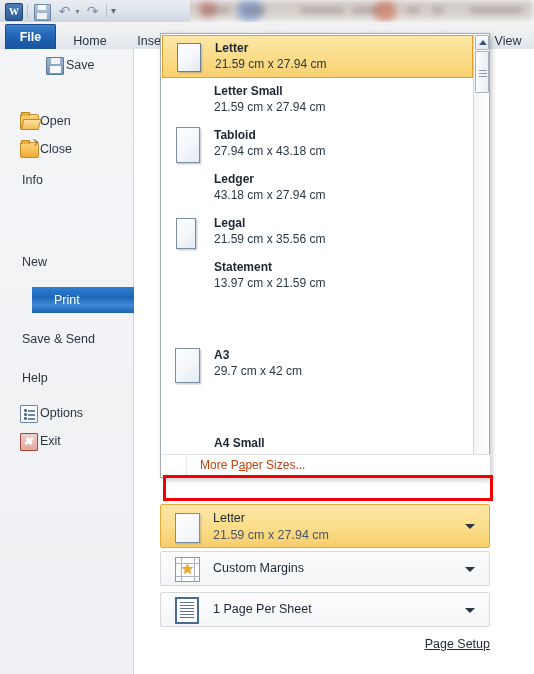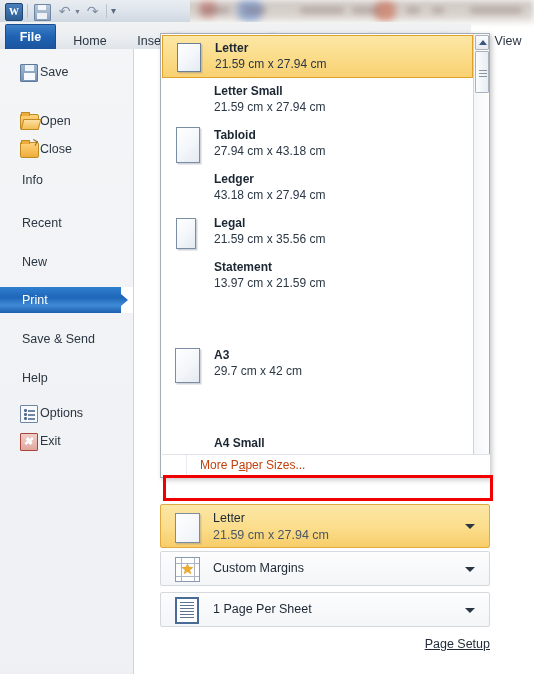--- a/index.html
+++ b/index.html
@@ -38,21 +38,21 @@
   .qat-sep{position:absolute;top:4px;width:1px;height:14px;background:#b9c2cd;}
   .qat-ico{position:absolute;top:4px;width:15px;height:15px;}
   .save-ico{background:linear-gradient(180deg,#b9c8d8,#8ea4bd);border:1px solid #6d86a3;border-radius:1px;}
   .save-ico i{position:absolute;left:3px;top:0px;width:8px;height:5px;background:#f3f6fa;display:block;}
   .save-ico b{position:absolute;left:2px;top:8px;width:10px;height:6px;background:#eef2f7;display:block;}
   .arc{font-size:14px;color:#7e8ea3;line-height:14px;font-family:"DejaVu Sans",sans-serif;}
   .tinycaret{font-size:7px;color:#6f7f93;}
 
   
   .tabstrip{
-    position:absolute;left:0;top:22px;width:471px;height:27px;
+    position:absolute;left:0;top:22px;width:534px;height:27px;
     background:linear-gradient(180deg,#f2f2f2 0%,#eceff2 50%,#dfe4e9 100%);
     border-bottom:2px solid #9cb6d4;
   }
   .tabstrip .blurtabs{
     position:absolute;left:0;top:0;width:534px;height:27px;filter:blur(2.4px);
   }
   .tab{
     position:absolute;top:8px;height:23px;line-height:23px;text-align:center;
     font-size:12.5px;color:#35414e;
   }
@@ -74,20 +74,21 @@
   }
   .si{
     position:absolute;left:0;width:133px;height:26px;line-height:26px;
     font-size:12.5px;color:#2b3643;padding-left:22px;box-sizing:border-box;
     white-space:nowrap;
   }
   .si.sel{
     color:#ffffff;
     background:linear-gradient(180deg,#2f7fd0 0%,#1f66b8 40%,#3f8ad6 70%,#1d5fae 100%);
     width:133px;
+    margin-left:32px;
   }
   .si.sel .chev{
     position:absolute;right:-0px;top:0;width:12px;height:26px;
   }
   .si.ico{padding-left:40px;}
   .siicon{position:absolute;left:20px;top:5px;width:16px;height:16px;}
 
   .ic-save{background:linear-gradient(180deg,#9fb6d0,#7794b6);border:1px solid #5d7a9e;border-radius:1px;}
   .ic-save .a{position:absolute;left:3.5px;top:0;width:9px;height:6px;background:#eff4fa;}
   .ic-save .b{position:absolute;left:2.5px;top:8px;width:11px;height:7px;background:#f6f9fd;}
@@ -266,21 +267,21 @@
   </div>
   <div class="tab file">File</div>
   <div class="tab sharp" style="left:62px;width:56px;">Home</div>
   <div class="tab sharp" style="left:126px;width:54px;">Insert</div>
   <div class="tab sharp" style="left:486px;width:44px;">View</div>
 </div>
 
 <div class="backstage">
 
   <div class="sidebar">
-    <div class="si ico" style="top:10px;">
+    <div class="si ico" style="top:3px;margin-left:26px;">
       <span class="siicon ic-save">
           <i class="a"></i>
           <i class="b"></i>
         </span>
       <span>Save</span>
     </div>
     <div class="si ico" style="top:87px;">
       <span class="siicon ic-folder closed">
           <i class="tabf"></i>
           <i class="mark"></i>
@@ -289,21 +290,20 @@
     </div>
     <div class="si ico" style="top:59px;">
       <span class="siicon ic-folder open">
           <i class="tabf"></i>
           <i class="lid"></i>
         </span>
       <span>Open</span>
     </div>
 
     <div class="si" style="top:118px;">Info</div>
-    <div class="si" style="top:161px;">Recent</div>
     <div class="si" style="top:200px;">New</div>
 
     <div class="si sel" style="top:238px;">
       <span>Print</span>
       <span class="chev">
         <svg width="12" height="26" viewBox="0 0 12 26">
           <polygon points="12,0 12,26 0,26 0,19 7,13 0,7 0,0" fill="#ffffff"></polygon>
         </svg>
       </span>
     </div>

